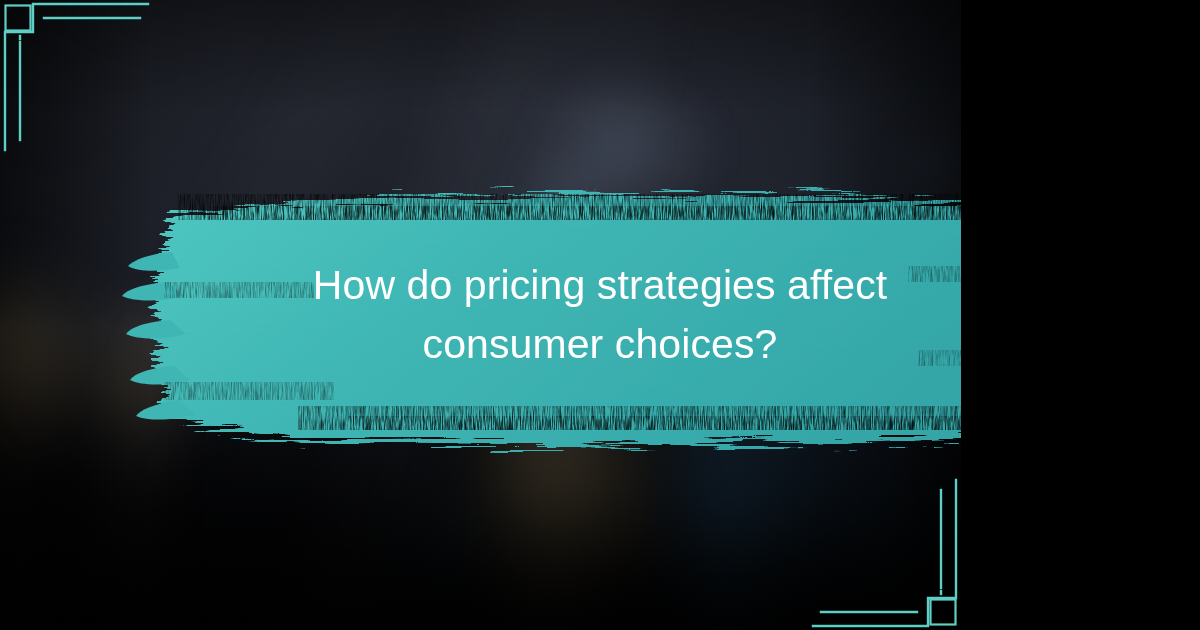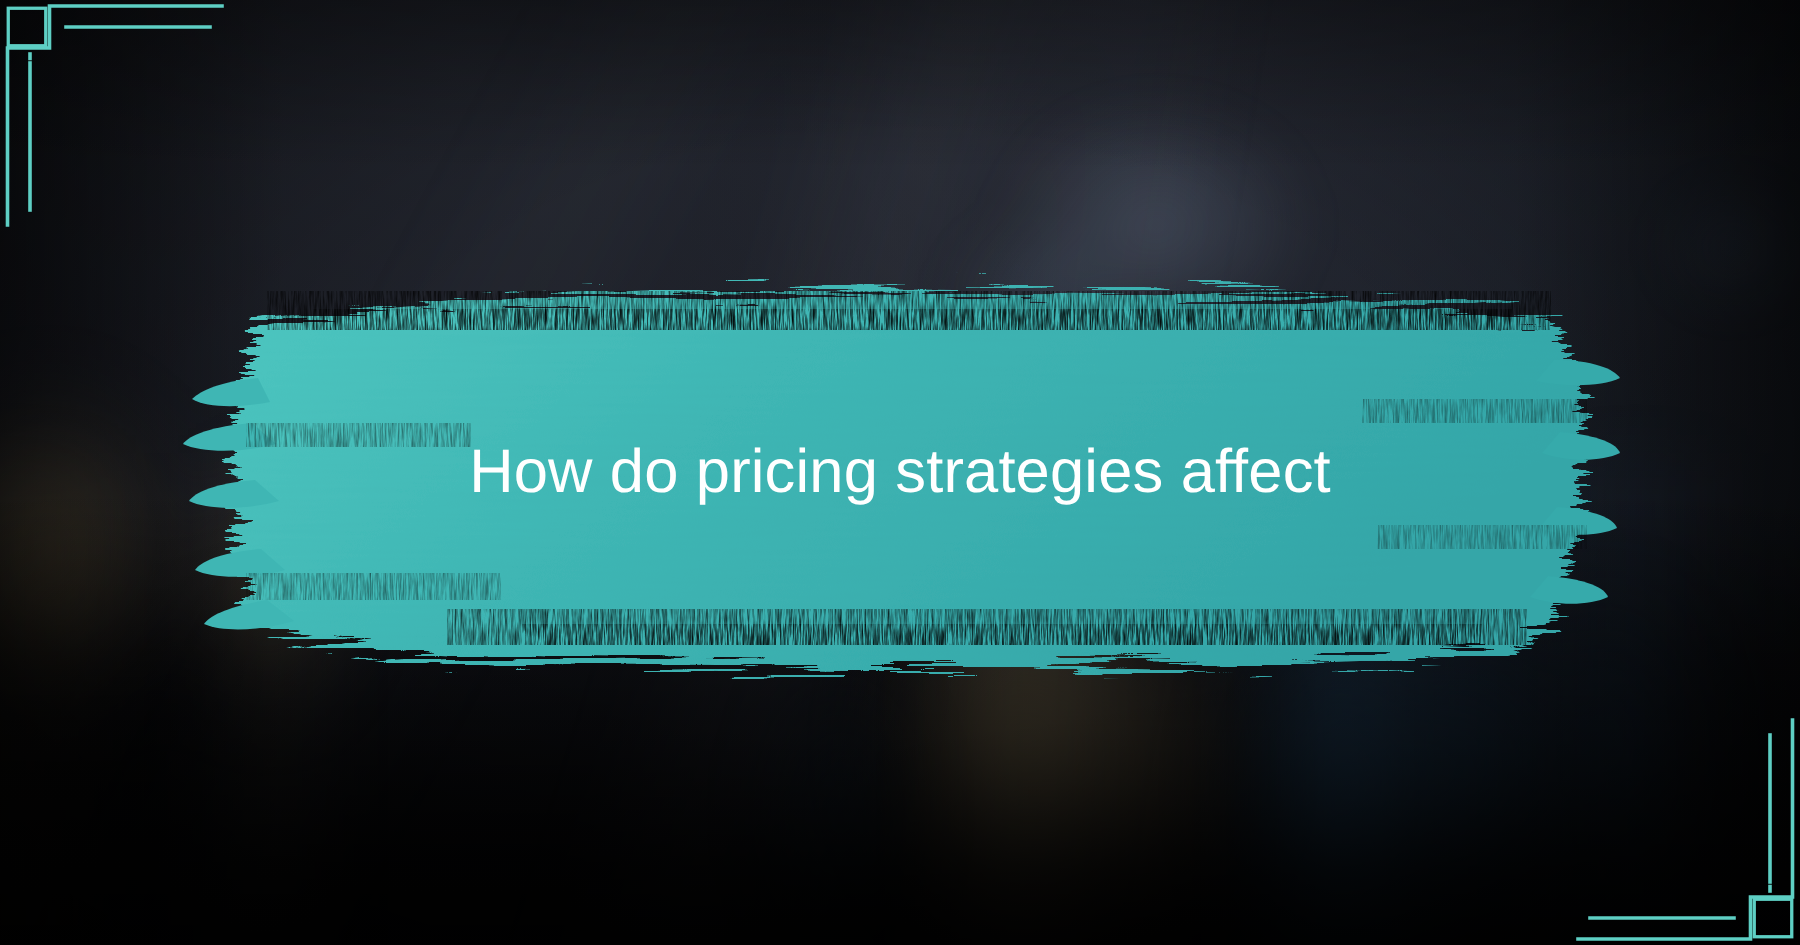--- a/index.html
+++ b/index.html
@@ -6,21 +6,21 @@
 
   html, body {
     width:1200px; height:630px;
     background:#000;
     font-family:"Liberation Sans", sans-serif;
     overflow:hidden;
   }
 
   #stage {
     position:relative;
-    width:1200px; height:630px;
+    width:961px; height:630px;
     overflow:hidden;
     background:#0b0d12;
   }
 
   
   .bg-root { position:absolute; inset:0; overflow:hidden; }
 
   .bg-layer { position:absolute; inset:-60px; }
 
   
@@ -219,16 +219,17 @@
 
       <rect x="46" y="112" width="150" height="16" fill="#10131a" opacity="0.55" filter="url(#speckle)"></rect>
       <rect x="46" y="212" width="170" height="18" fill="#10131a" opacity="0.55" filter="url(#speckle)"></rect>
 
       <rect x="790" y="96" width="150" height="16" fill="#10131a" opacity="0.50" filter="url(#speckle)"></rect>
       <rect x="800" y="180" width="140" height="16" fill="#10131a" opacity="0.45" filter="url(#speckle)"></rect>
     </svg>
 
     <div class="banner-text">
       <div class="line">How do pricing strategies affect</div>
+      <div class="line">consumer choices?</div>
     </div>
   </div>
 
 </div>
 
 </body></html>

